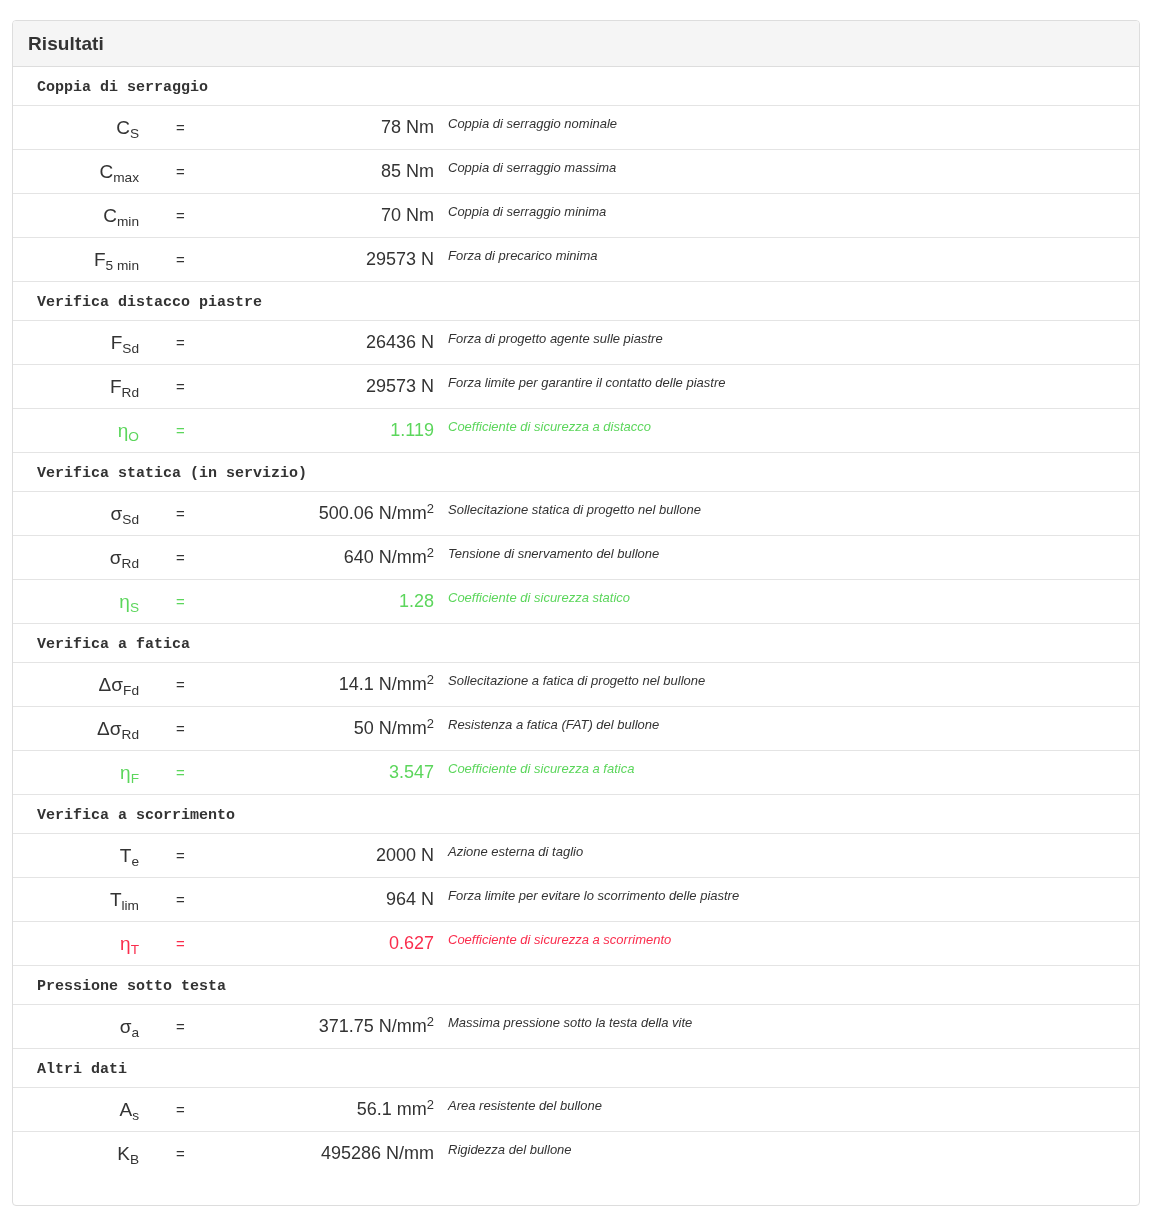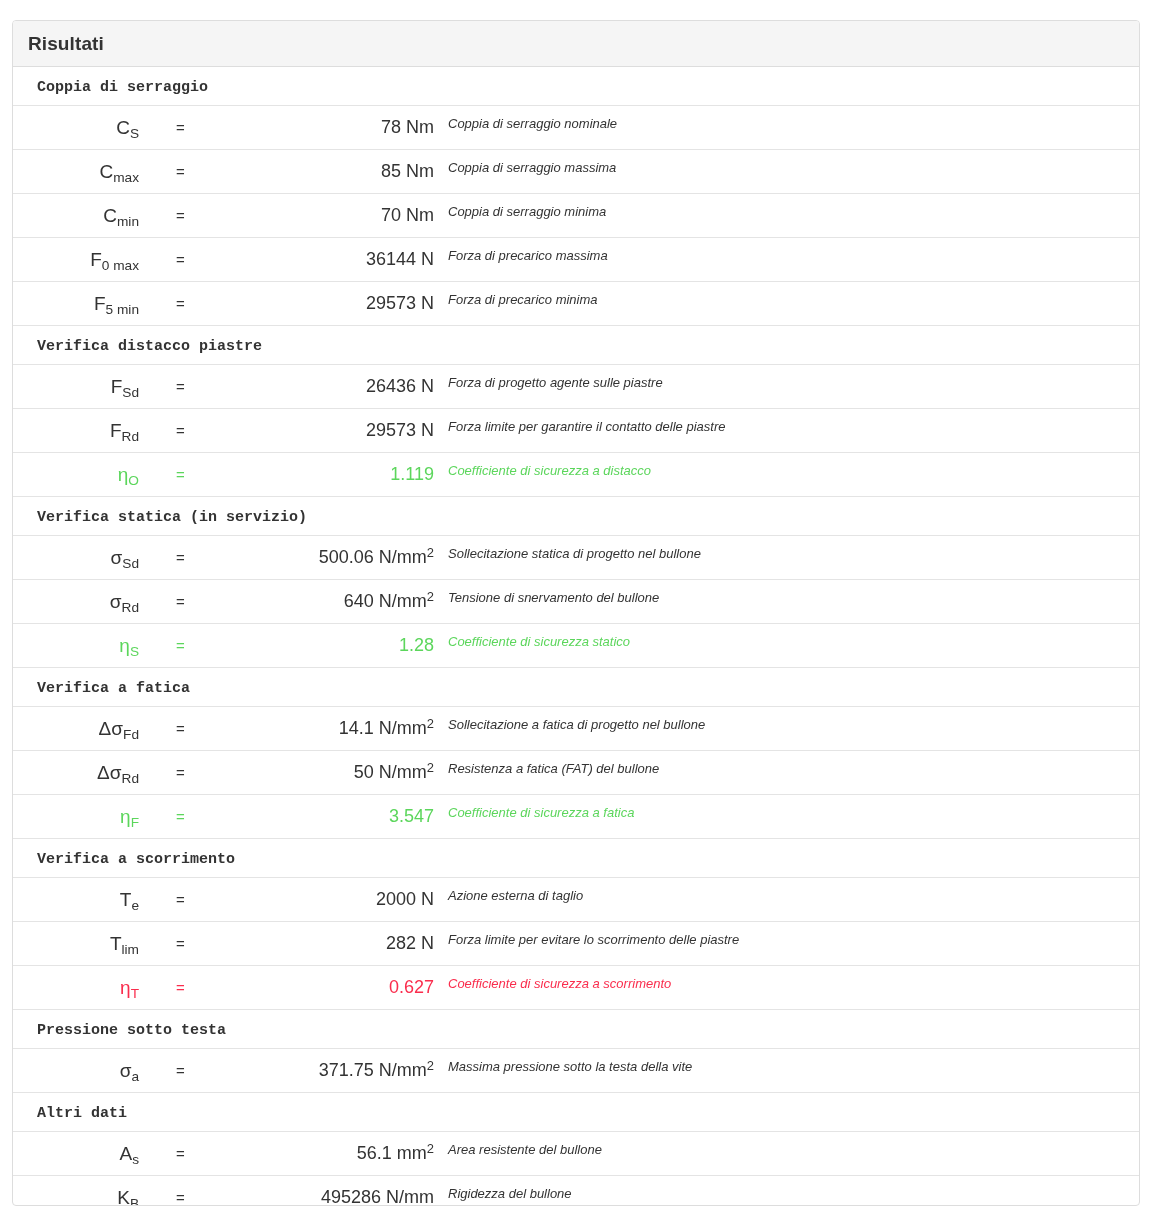--- a/index.html
+++ b/index.html
@@ -162,26 +162,20 @@
             <td class="val"><span>85 Nm</span></td>
             <td class="desc">Coppia di serraggio massima</td>
           </tr>
           <tr class="data-row">
             <td class="sym"><span>C</span><sub>min</sub></td>
             <td class="eq">=</td>
             <td class="val"><span>70 Nm</span></td>
             <td class="desc">Coppia di serraggio minima</td>
           </tr>
           <tr class="data-row">
-            <td class="sym"><span>F</span><sub>0 max</sub></td>
-            <td class="eq">=</td>
-            <td class="val"><span>36144 N</span></td>
-            <td class="desc">Forza di precarico massima</td>
-          </tr>
-          <tr class="data-row">
             <td class="sym"><span>F</span><sub>5 min</sub></td>
             <td class="eq">=</td>
             <td class="val"><span>29573 N</span></td>
             <td class="desc">Forza di precarico minima</td>
           </tr>
           <tr class="section-row">
             <td colspan="4">Verifica distacco piastre</td>
           </tr>
           <tr class="data-row">
             <td class="sym"><span>F</span><sub>Sd</sub></td>
@@ -248,21 +242,21 @@
           </tr>
           <tr class="data-row">
             <td class="sym"><span>T</span><sub>e</sub></td>
             <td class="eq">=</td>
             <td class="val"><span>2000 N</span></td>
             <td class="desc">Azione esterna di taglio</td>
           </tr>
           <tr class="data-row">
             <td class="sym"><span>T</span><sub>lim</sub></td>
             <td class="eq">=</td>
-            <td class="val"><span>282 N</span></td>
+            <td class="val"><span>964 N</span></td>
             <td class="desc">Forza limite per evitare lo scorrimento delle piastre</td>
           </tr>
           <tr class="data-row state-bad">
             <td class="sym"><span>η</span><sub>T</sub></td>
             <td class="eq">=</td>
             <td class="val"><span>0.627</span></td>
             <td class="desc">Coefficiente di sicurezza a scorrimento</td>
           </tr>
           <tr class="section-row">
             <td colspan="4">Pressione sotto testa</td>

